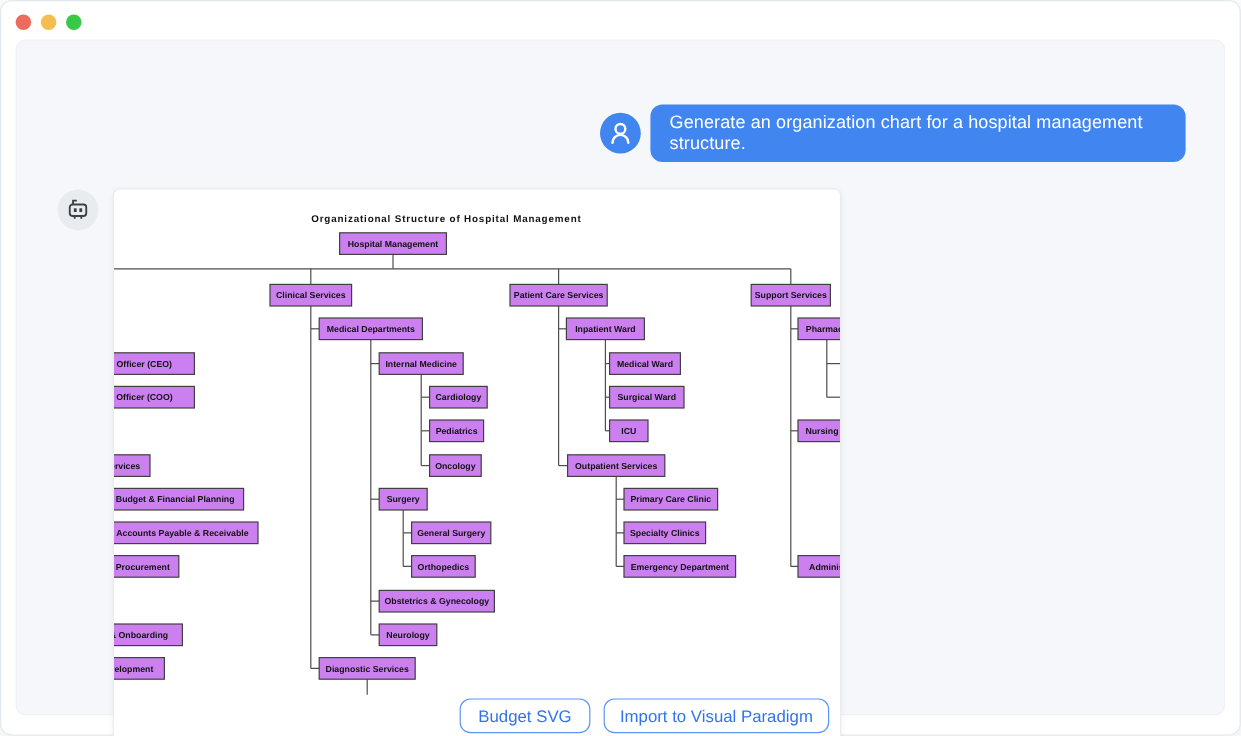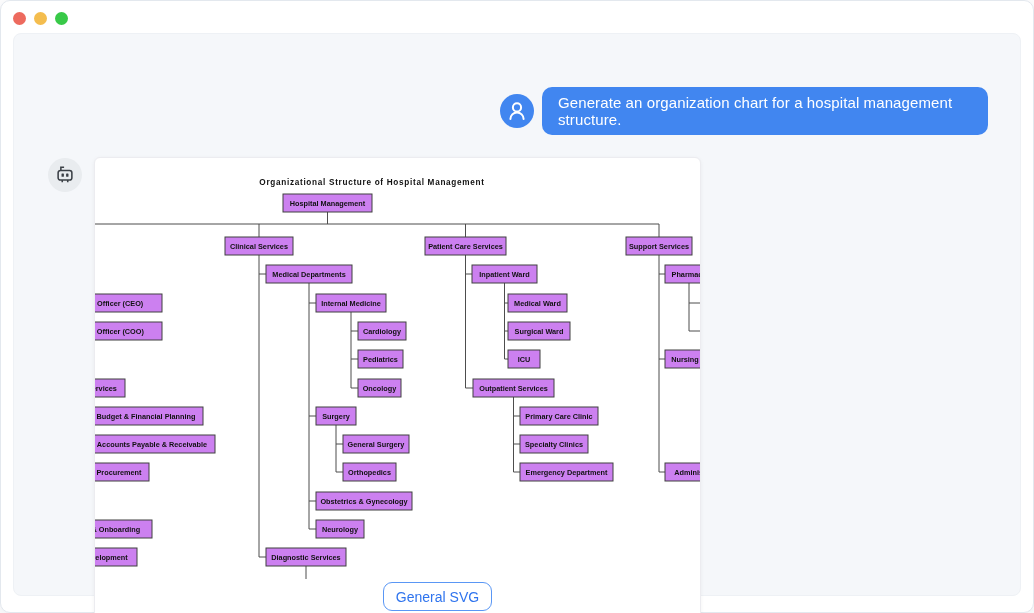--- a/index.html
+++ b/index.html
@@ -216,17 +216,18 @@
           <text x="729" y="270.6" text-anchor="middle" fill="#111111" style="font-family:&quot;Liberation Sans&quot;,sans-serif;font-size:7.3px;font-weight:700;">Inpatient Pharmacy</text>
           <rect x="688" y="287" width="86" height="18" fill="#cc80f0" stroke="#404040" stroke-width="1"></rect>
           <text x="731" y="298.6" text-anchor="middle" fill="#111111" style="font-family:&quot;Liberation Sans&quot;,sans-serif;font-size:7.3px;font-weight:700;">Outpatient Pharmacy</text>
           <rect x="650" y="315" width="72" height="18" fill="#cc80f0" stroke="#404040" stroke-width="1"></rect>
           <text x="686" y="326.6" text-anchor="middle" fill="#111111" style="font-family:&quot;Liberation Sans&quot;,sans-serif;font-size:7.3px;font-weight:700;">Nursing Services</text>
           <rect x="650" y="428" width="70" height="18" fill="#cc80f0" stroke="#404040" stroke-width="1"></rect>
           <text x="685" y="439.6" text-anchor="middle" fill="#111111" style="font-family:&quot;Liberation Sans&quot;,sans-serif;font-size:7.3px;font-weight:700;">Administration</text>
           <text x="357" y="150" text-anchor="middle" fill="#111111" style="font-family:&quot;Liberation Sans&quot;,sans-serif;font-size:8.2px;font-weight:700;letter-spacing:.7px;">Organizational Structure of Hospital Management</text>
         </svg>
 
-      <button class="btn btn-export">General SVG</button>
+      <button class="btn btn-export">Budget SVG</button>
+      <button class="btn btn-import">Import to Visual Paradigm</button>
     </div>
 
   </div>
 </div>
 
 </body></html>

